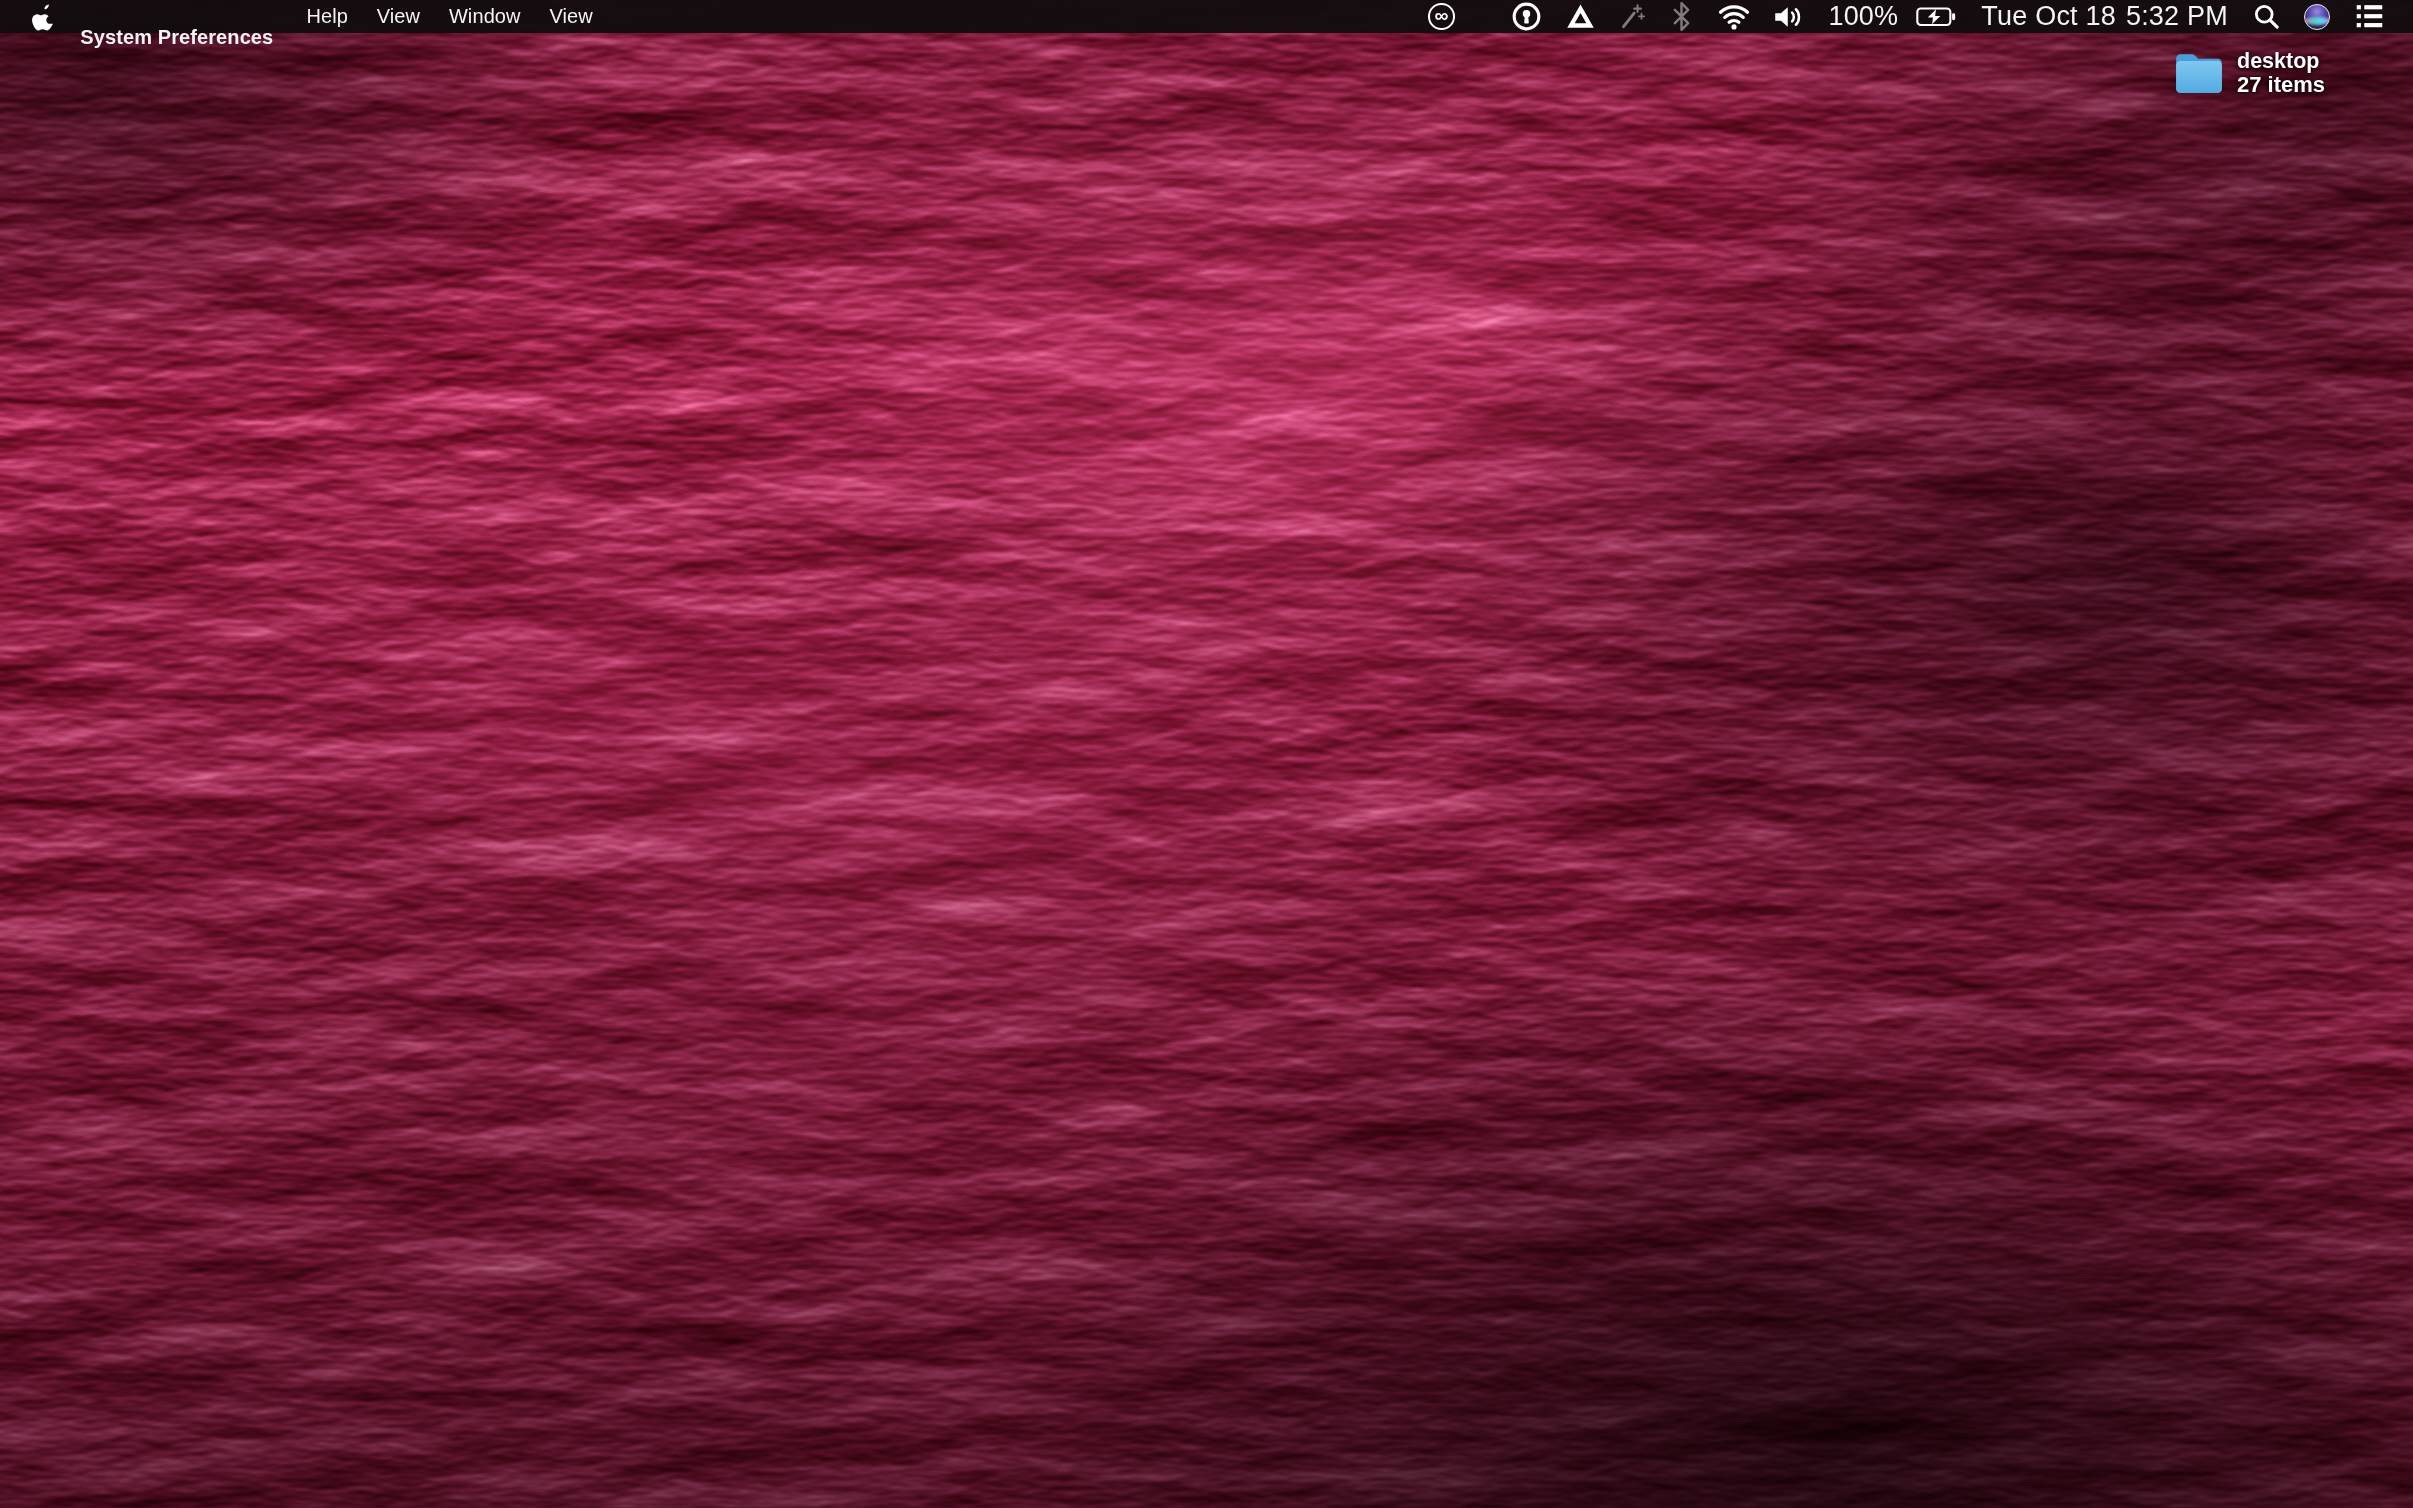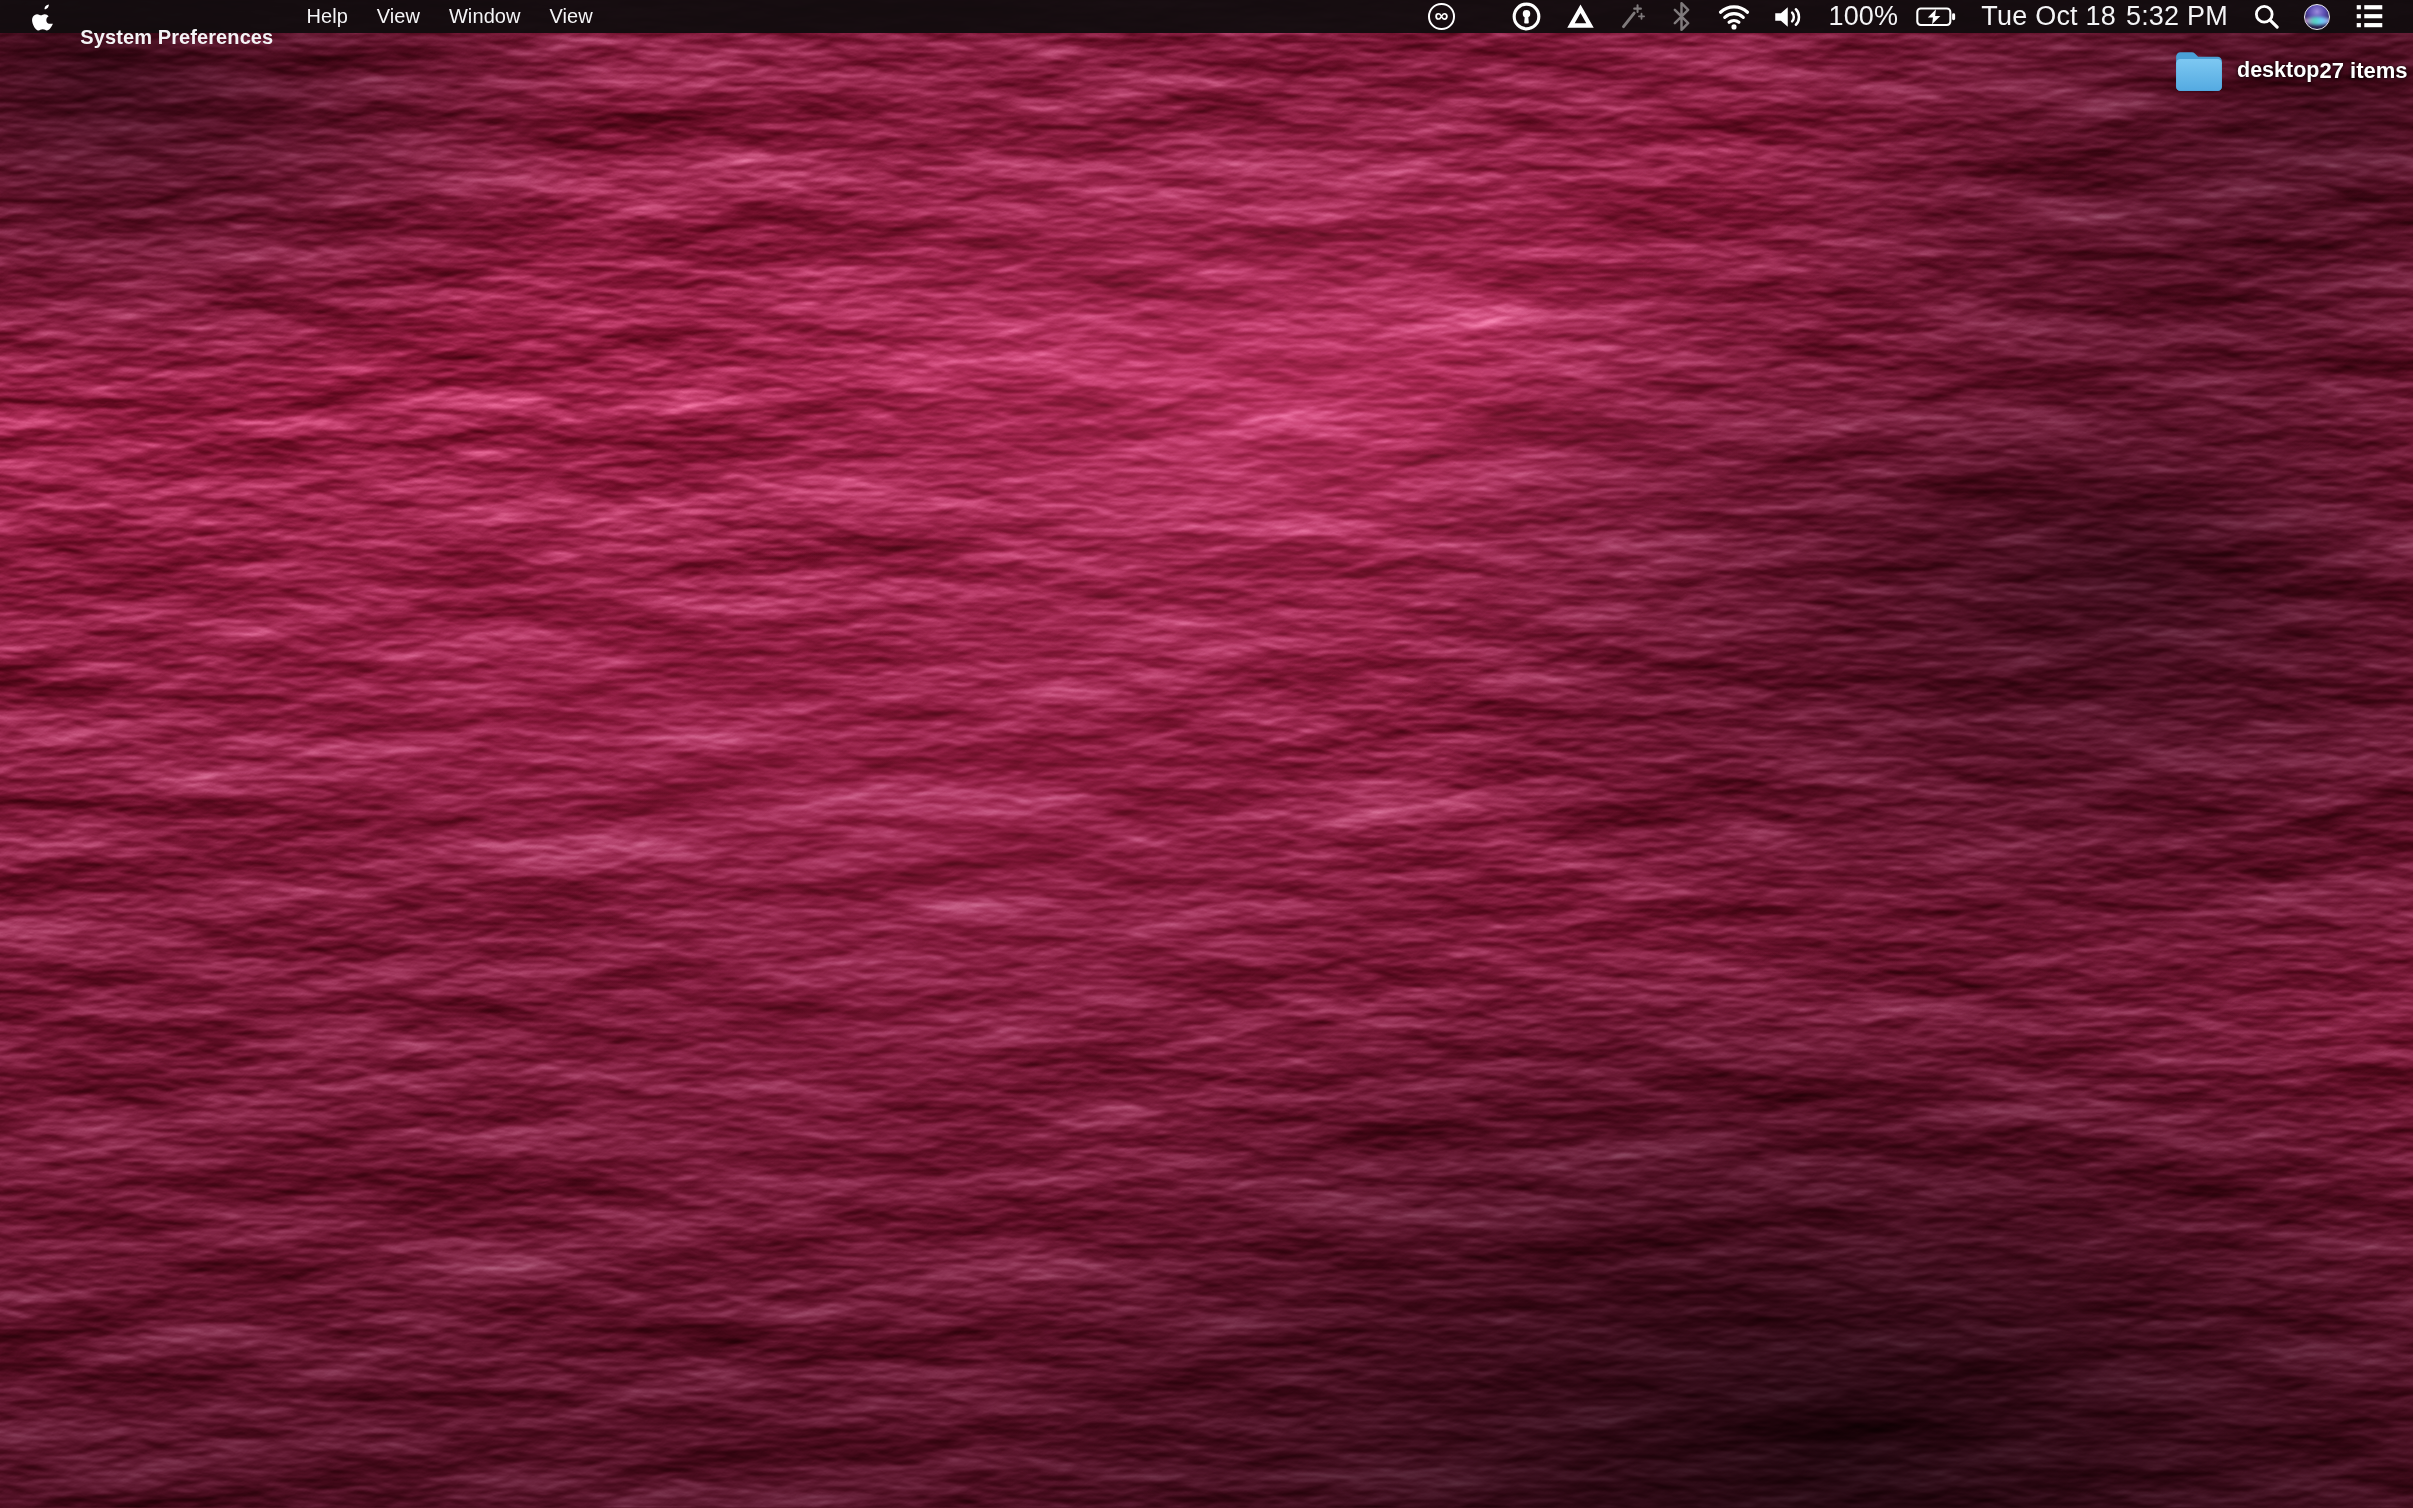--- a/index.html
+++ b/index.html
@@ -68,21 +68,21 @@
     background: linear-gradient(90deg, #e76bd0 0%, #52dfc0 40%, #6fd7ff 65%, #b48ae0 100%);
     filter: blur(1.8px); opacity: 0.95;
   }
 
   
   .desktop-folder {
     position: absolute; top: 50px; left: 2174px; z-index: 5;
     display: flex; align-items: center; gap: 13px; cursor: default;
   }
   .folder-icon { width: 50px; height: 41px; position: relative; flex: 0 0 auto; }
-  .folder-labels { display: flex; flex-direction: row; justify-content: space-between; }
+  .folder-labels { display: flex; flex-direction: column; justify-content: space-between; }
   .folder-name {
     color: #ffffff; font-size: 21.5px; font-weight: 700; line-height: 23px;
     text-shadow: 0 1.4px 4.3px rgba(0,0,0,0.85), 0 0 2.2px rgba(0,0,0,0.6);
   }
   .folder-count {
     color: #ffffff; font-size: 22px; font-weight: 600; line-height: 20px; margin-top: 2.2px;
     text-shadow: 0 1.4px 4.3px rgba(0,0,0,0.85), 0 0 2.2px rgba(0,0,0,0.6);
   }
 </style>
 </head>

